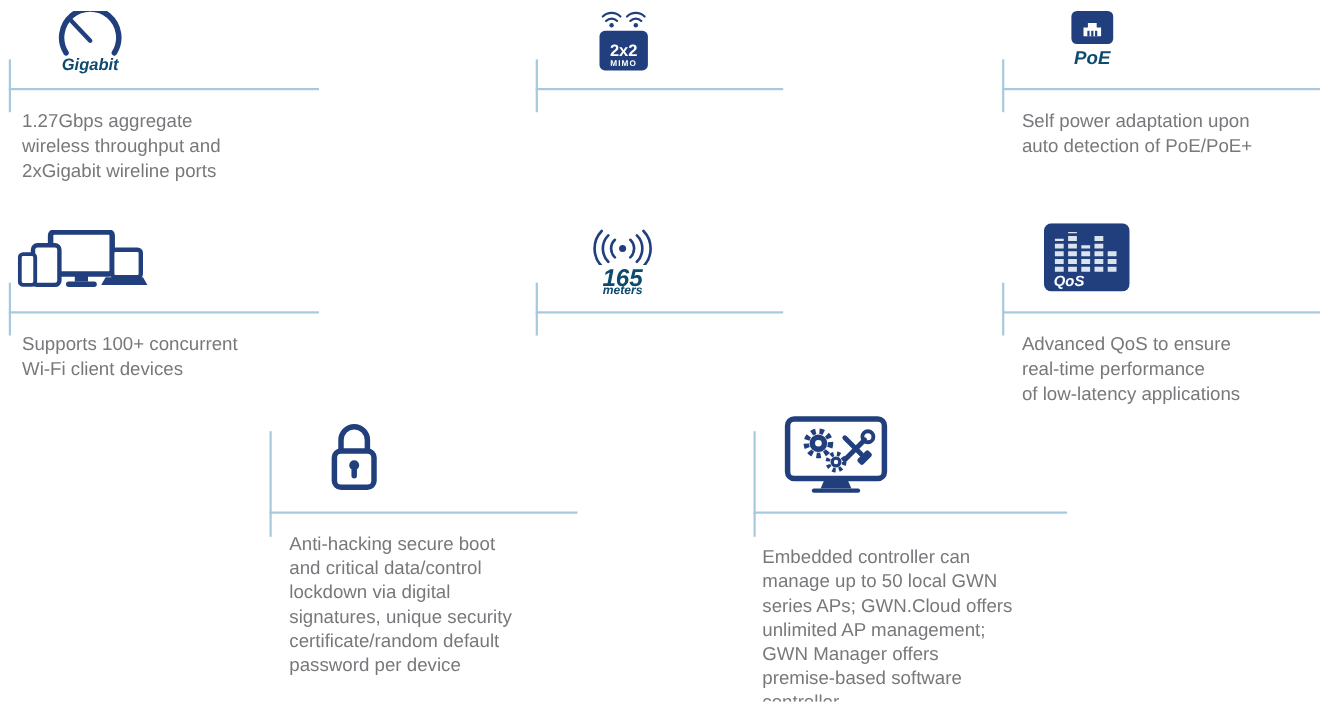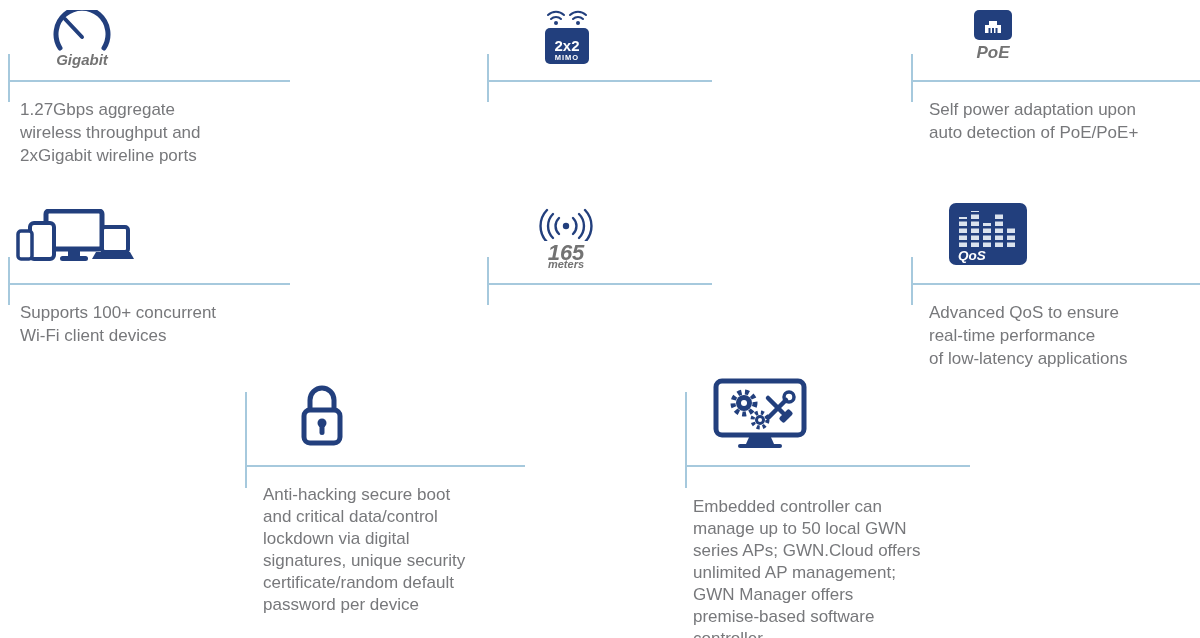--- a/index.html
+++ b/index.html
@@ -7,21 +7,21 @@
   body { font-family:"Liberation Sans", sans-serif; }
   .canvas {
     position:relative; width:1200px; height:638px;
     background:#ffffff; overflow:hidden;
   }
   .feature { position:absolute; }
   .vline { position:absolute; width:2px; background:#a6c9dd; left:0; }
   .hline { position:absolute; height:2px; background:#a6c9dd; left:0; }
   .icon { position:absolute; }
   .icon-label {
-    position:absolute; color:#737373; font-weight:bold; font-style:italic;
+    position:absolute; color:#0c4a6e; font-weight:bold; font-style:italic;
     text-align:center; line-height:1.05;
   }
   .desc {
     position:absolute; color:#77787b; font-size:17px; line-height:23px;
     white-space:pre-line;
   }
   .desc.tight { line-height:22px; }
   svg { display:block; }
 </style>
 </head>

